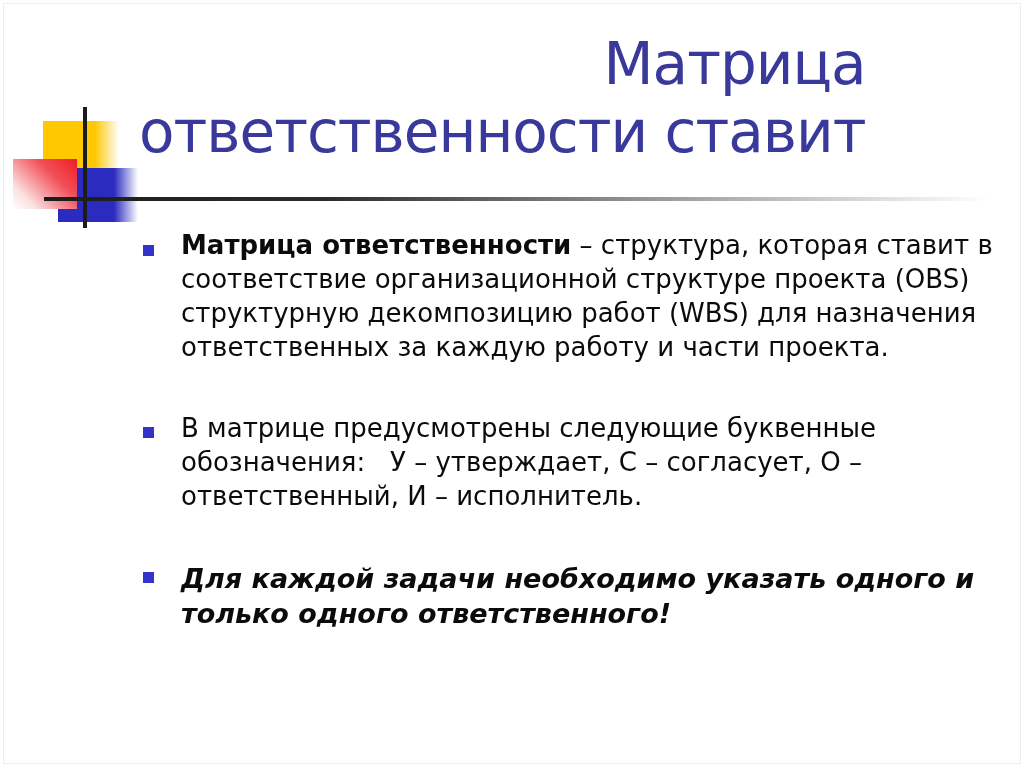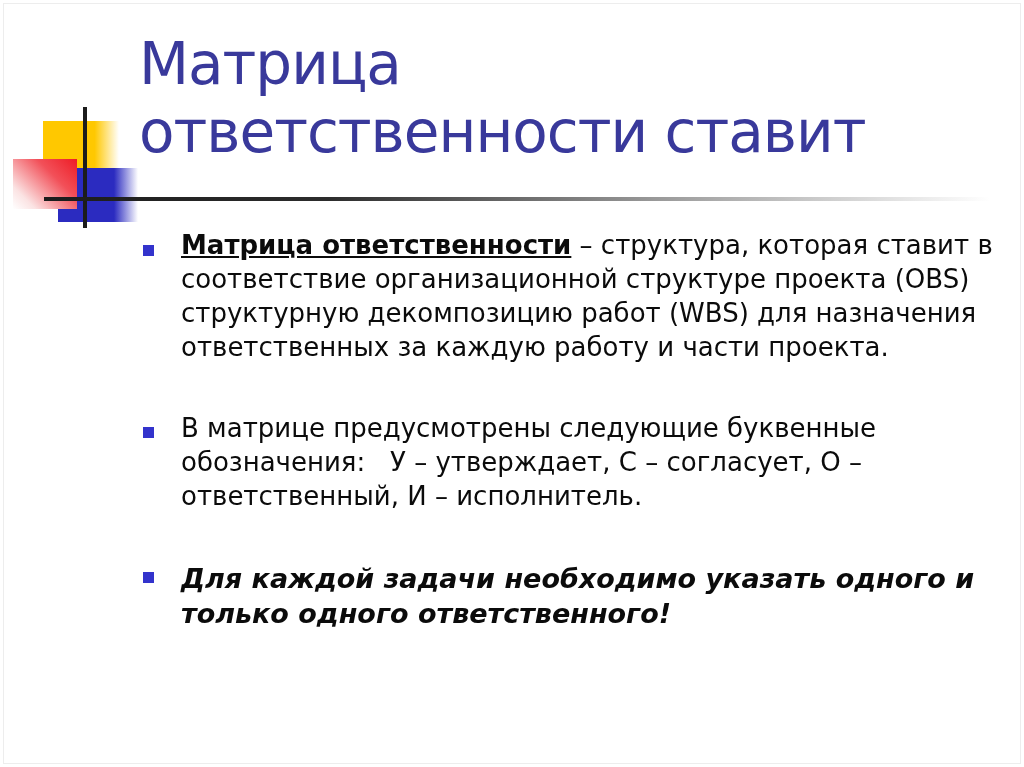--- a/index.html
+++ b/index.html
@@ -40,20 +40,21 @@
     background: linear-gradient(90deg, #1c1c1c 0%, #2c2c2c 30%, #9a9a9a 65%, rgba(255,255,255,0) 100%);
   }
 
   .title {
     position: absolute; left: 139px; top: 30px;
     color: #39399B;
     font-size: 58px;
     line-height: 68px;
     letter-spacing: -1px;
     white-space: nowrap;
+    text-align: right;
   }
 
   .bullet-marker {
     position: absolute; left: 143px; width: 11px; height: 11px;
     background: #3333CC;
   }
   .m1 { top: 245px; }
   .m2 { top: 427px; }
   .m3 { top: 572px; }
 
@@ -66,21 +67,21 @@
   }
   .b1 { top: 228px; }
   .b2 { top: 411px; }
   .b3 {
     top: 561px;
     font-weight: bold;
     font-style: italic;
     font-size: 27px;
     line-height: 35px;
   }
-  .lead { font-weight: bold; text-decoration: underline; }
+  .lead { font-weight: bold; }
 </style>
 </head>
 <body>
 
 <div class="slide">
   <div class="frame"></div>
 
   <div class="deco-yellow"></div>
   <div class="deco-blue"></div>
   <div class="deco-pink"></div>

